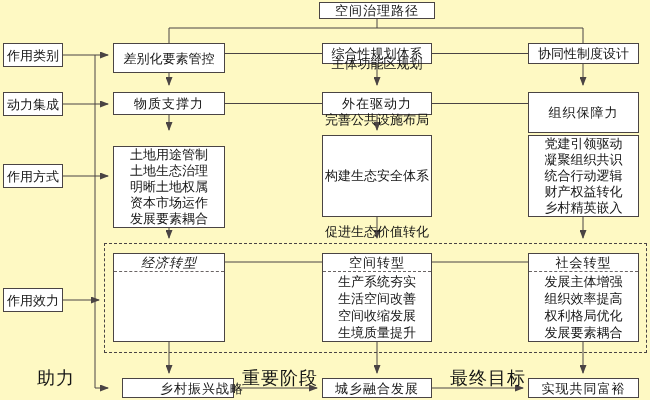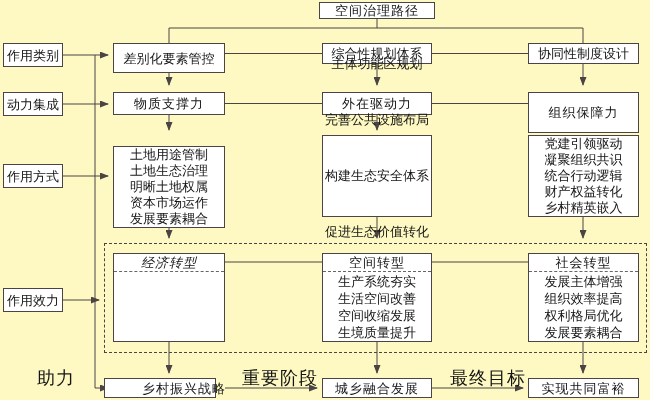--- a/index.html
+++ b/index.html
@@ -126,21 +126,21 @@
   <div class="bx effect" style="left:528px;top:253px;width:111px;height:89px;">
     <div class="ehdr">社会转型</div>
     <div class="elist">
       <div>发展主体增强</div>
       <div>组织效率提高</div>
       <div>权利格局优化</div>
       <div>发展要素耦合</div>
     </div>
   </div>
 
-  <div class="bx headline" style="left:104px;top:378px;width:112px;height:20px;padding-left:48px;">乡村振兴战略</div>
+  <div class="bx headline" style="left:122px;top:378px;width:112px;height:20px;padding-left:48px;">乡村振兴战略</div>
   <div class="bx headline" style="left:322px;top:378px;width:110px;height:20px;">城乡融合发展</div>
   <div class="bx headline" style="left:528px;top:378px;width:111px;height:20px;">实现共同富裕</div>
 
   <div class="flowlabel" style="left:37px;top:366px;width:40px;">助力</div>
   <div class="flowlabel" style="left:242px;top:366px;width:60px;">重要阶段</div>
   <div class="flowlabel" style="left:450px;top:366px;width:60px;">最终目标</div>
 
 </div>
 
 </body></html>

